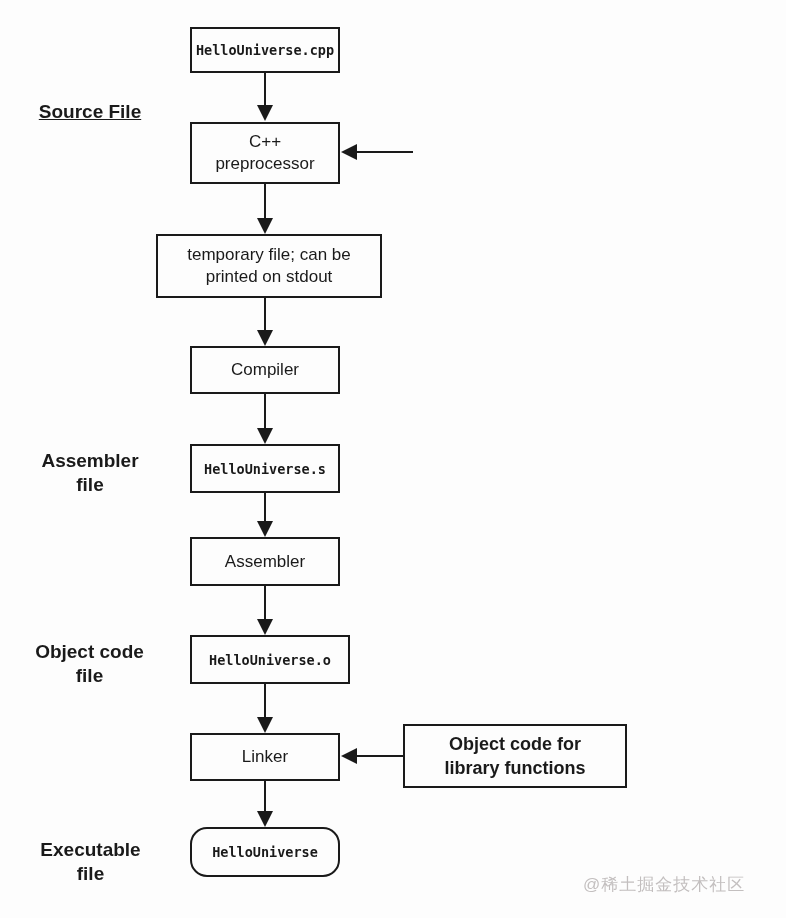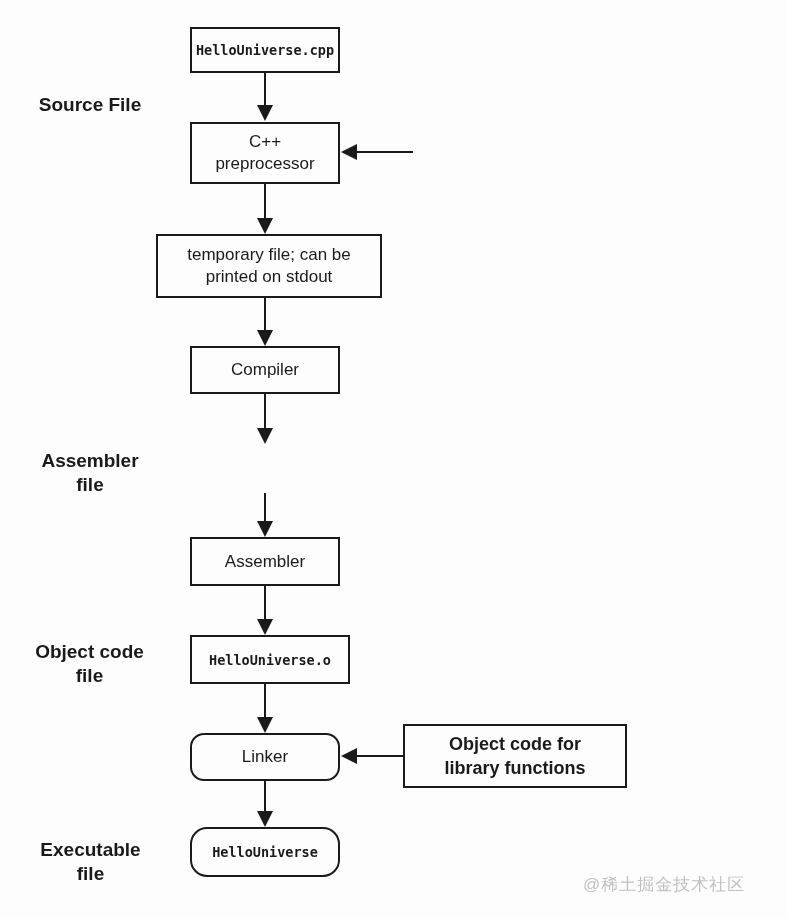--- a/index.html
+++ b/index.html
@@ -39,37 +39,38 @@
   .watermark {
     position:absolute; left:583px; top:873px;
     color:#c3bfbf; font-size:17px; letter-spacing:1px;
   }
 </style>
 </head>
 <body>
 
 <div class="canvas">
 
-  <div class="side-label" style="left:20px; top:93px;  width:140px;">Source File</div>
+  <div class="side-label" style="left:20px; top:100px;  width:140px;text-decoration:underline;">Source File</div>
   <div class="side-label" style="left:20px; top:449px; width:140px;">Assembler
 file</div>
   <div class="side-label" style="left:12px; top:640px; width:155px;">Object code
 file</div>
   <div class="side-label" style="left:18px; top:838px; width:145px;">Executable
 file</div>
 
   <div class="box mono" style="left:190px; top:27px;  width:150px; height:46px;">HelloUniverse.cpp</div>
   <div class="box" style="left:190px; top:122px; width:150px; height:62px;">C++
 preprocessor</div>
   <div class="box" style="left:156px; top:234px; width:226px; height:64px;">temporary file; can be
 printed on stdout</div>
   <div class="box" style="left:190px; top:346px; width:150px; height:48px;">Compiler</div>
+  <div class="box mono" style="left:190px; top:444px; width:150px; height:49px;">HelloUniverse.s</div>
   <div class="box" style="left:190px; top:537px; width:150px; height:49px;">Assembler</div>
   <div class="box mono" style="left:190px; top:635px; width:160px; height:49px;">HelloUniverse.o</div>
-  <div class="box" style="left:190px; top:733px; width:150px; height:48px;border-radius:14px;">Linker</div>
+  <div class="box" style="left:190px; top:733px; width:150px; height:48px;">Linker</div>
   <div class="box mono" style="left:190px; top:827px; width:150px; height:50px;border-radius:17px;">HelloUniverse</div>
 
   <div class="box boldtxt" style="left:403px; top:724px; width:224px; height:64px;">Object code for
 library functions</div>
 
   <div class="vline" style="left:264px; top:73px;  height:34px;"></div>
   <div class="vhead" style="left:257px; top:105px;"></div>
 
   <div class="vline" style="left:264px; top:184px; height:36px;"></div>
   <div class="vhead" style="left:257px; top:218px;"></div>

